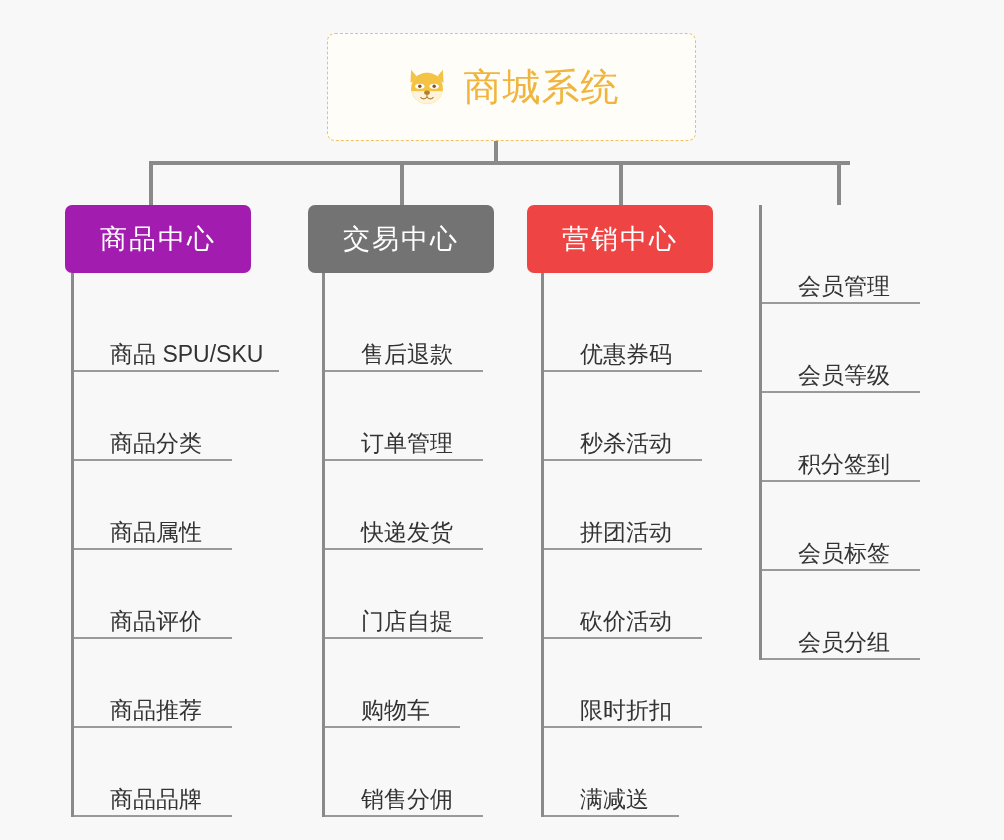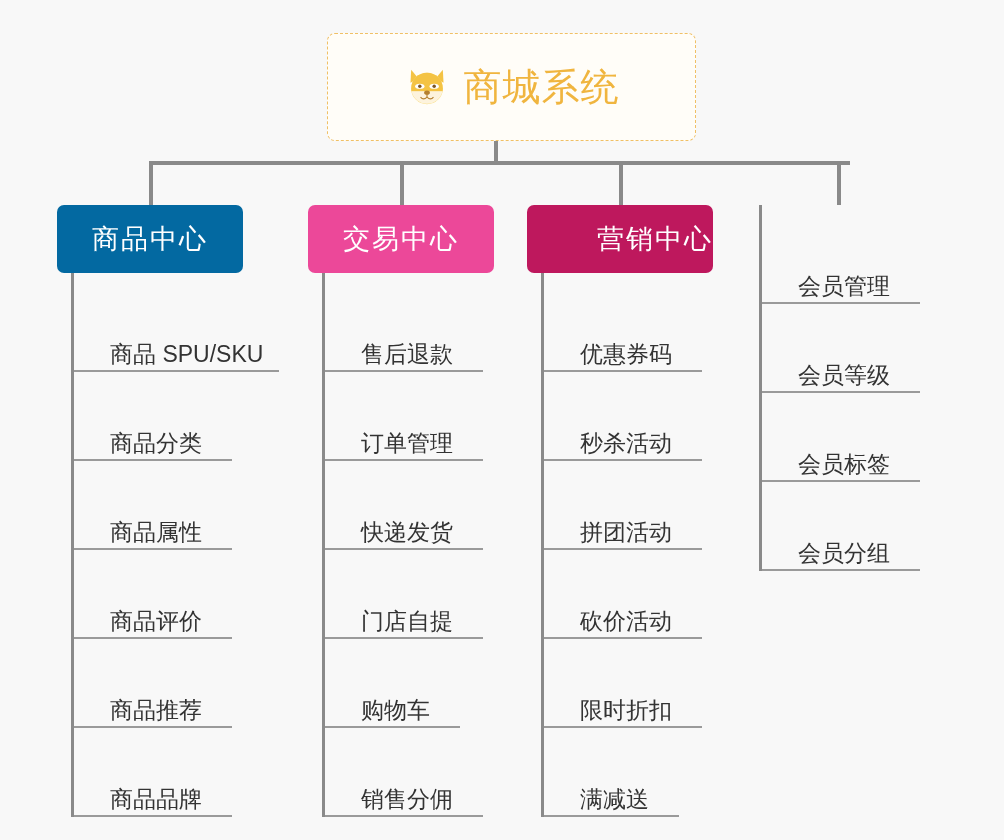--- a/index.html
+++ b/index.html
@@ -163,21 +163,21 @@
   </div>
 
   <div class="conn conn-stem" style="background: rgb(138, 138, 138);"></div>
   <div class="conn conn-bus" style="background: rgb(138, 138, 138);"></div>
   <div class="conn conn-drop c0" style="background: rgb(138, 138, 138);"></div>
   <div class="conn conn-drop c1" style="background: rgb(138, 138, 138);"></div>
   <div class="conn conn-drop c2" style="background: rgb(138, 138, 138);"></div>
   <div class="conn conn-drop c3" style="background: rgb(138, 138, 138);"></div>
 
   <div class="column col0">
-    <div class="cat-header" style="background: #0369a1;">
+    <div class="cat-header" style="background: #a21caf; margin-left: 8px;">
       <span>商品中心</span>
     </div>
     <div class="branch">
       <div class="leaf">
         <span class="leaf-label">商品 SPU/SKU</span>
         <span class="leaf-rule" style="width: 205px;"></span>
       </div>
       <div class="leaf">
         <span class="leaf-label">商品分类</span>
         <span class="leaf-rule" style="width: 158px;"></span>
@@ -195,21 +195,21 @@
         <span class="leaf-rule" style="width: 158px;"></span>
       </div>
       <div class="leaf">
         <span class="leaf-label">商品品牌</span>
         <span class="leaf-rule" style="width: 158px;"></span>
       </div>
     </div>
   </div>
 
   <div class="column col1">
-    <div class="cat-header" style="background: #ec4899;">
+    <div class="cat-header" style="background: #737373;">
       <span>交易中心</span>
     </div>
     <div class="branch">
       <div class="leaf">
         <span class="leaf-label">售后退款</span>
         <span class="leaf-rule" style="width: 158px;"></span>
       </div>
       <div class="leaf">
         <span class="leaf-label">订单管理</span>
         <span class="leaf-rule" style="width: 158px;"></span>
@@ -227,21 +227,21 @@
         <span class="leaf-rule" style="width: 135px;"></span>
       </div>
       <div class="leaf">
         <span class="leaf-label">销售分佣</span>
         <span class="leaf-rule" style="width: 158px;"></span>
       </div>
     </div>
   </div>
 
   <div class="column col2">
-    <div class="cat-header" style="background: #be185d; justify-content: flex-end;">
+    <div class="cat-header" style="background: #ef4444;">
       <span>营销中心</span>
     </div>
     <div class="branch">
       <div class="leaf">
         <span class="leaf-label">优惠券码</span>
         <span class="leaf-rule" style="width: 158px;"></span>
       </div>
       <div class="leaf">
         <span class="leaf-label">秒杀活动</span>
         <span class="leaf-rule" style="width: 158px;"></span>
@@ -269,20 +269,24 @@
     <div class="branch">
       <div class="leaf">
         <span class="leaf-label">会员管理</span>
         <span class="leaf-rule" style="width: 158px;"></span>
       </div>
       <div class="leaf">
         <span class="leaf-label">会员等级</span>
         <span class="leaf-rule" style="width: 158px;"></span>
       </div>
       <div class="leaf">
+        <span class="leaf-label">积分签到</span>
+        <span class="leaf-rule" style="width: 158px;"></span>
+      </div>
+      <div class="leaf">
         <span class="leaf-label">会员标签</span>
         <span class="leaf-rule" style="width: 158px;"></span>
       </div>
       <div class="leaf">
         <span class="leaf-label">会员分组</span>
         <span class="leaf-rule" style="width: 158px;"></span>
       </div>
     </div>
   </div>
 

